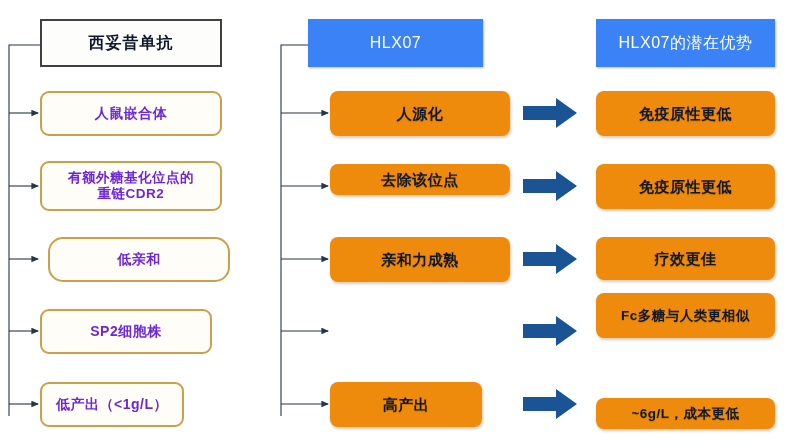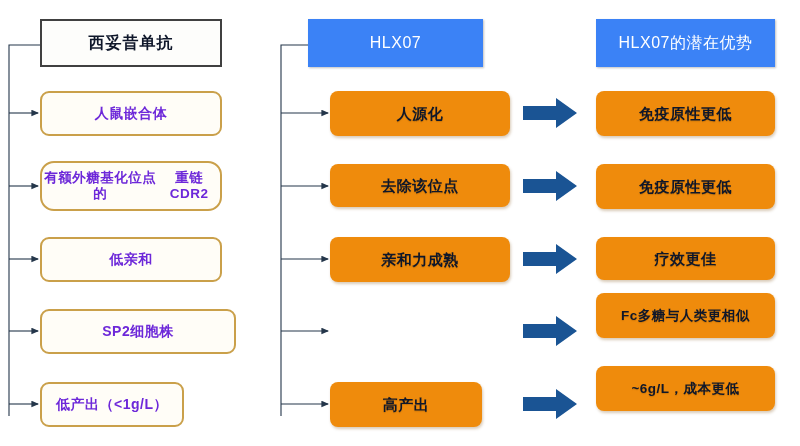--- a/index.html
+++ b/index.html
@@ -106,31 +106,31 @@
   <div class="box hdr-left" style="left:40px;top:19px;width:182px;height:48px;">西妥昔单抗</div>
 
   <div class="box hdr-blue" style="left:308px;top:19px;width:175px;height:48px;">HLX07</div>
 
   <div class="box hdr-blue" style="left:596px;top:19px;width:179px;height:48px;text-align:right;">HLX07的潜在优势</div>
 
   <div class="box item-gold" style="left:40px;top:91px;width:182px;height:45px;">人鼠嵌合体</div>
   <div class="box item-orange" style="left:330px;top:91px;width:180px;height:45px;">人源化</div>
   <div class="box item-orange" style="left:596px;top:91px;width:179px;height:45px;">免疫原性更低</div>
 
-  <div class="box item-gold two-line" style="left:40px;top:161px;width:182px;height:50px;flex-direction:row;border-radius:14px;">
+  <div class="box item-gold two-line" style="left:40px;top:161px;width:182px;height:50px;flex-direction:column;">
     <span>有额外糖基化位点的</span>
     <span>重链CDR2</span>
   </div>
-  <div class="box item-orange" style="left:330px;top:164px;width:180px;height:43px;">去除该位点</div>
+  <div class="box item-orange" style="left:330px;top:164px;width:180px;height:31px;">去除该位点</div>
   <div class="box item-orange" style="left:596px;top:164px;width:179px;height:45px;">免疫原性更低</div>
 
-  <div class="box item-gold" style="left:40px;top:237px;width:182px;height:45px;">低亲和</div>
+  <div class="box item-gold" style="left:48px;top:237px;width:182px;height:45px;border-radius:15px;">低亲和</div>
   <div class="box item-orange" style="left:330px;top:237px;width:180px;height:45px;">亲和力成熟</div>
   <div class="box item-orange" style="left:596px;top:237px;width:179px;height:43px;">疗效更佳</div>
 
-  <div class="box item-gold" style="left:40px;top:309px;width:196px;height:45px;">SP2细胞株</div>
+  <div class="box item-gold" style="left:40px;top:309px;width:172px;height:45px;">SP2细胞株</div>
   <div class="box item-orange small" style="left:596px;top:293px;width:179px;height:45px;">Fc多糖与人类更相似</div>
 
   <div class="box item-gold" style="left:40px;top:382px;width:144px;height:45px;">低产出（&lt;1g/L）</div>
   <div class="box item-orange" style="left:330px;top:382px;width:152px;height:45px;">高产出</div>
-  <div class="box item-orange small" style="left:596px;top:366px;width:179px;height:45px;">~6g/L，成本更低</div>
+  <div class="box item-orange small" style="left:596px;top:398px;width:179px;height:31px;">~6g/L，成本更低</div>
 
 </div>
 
 </body></html>

